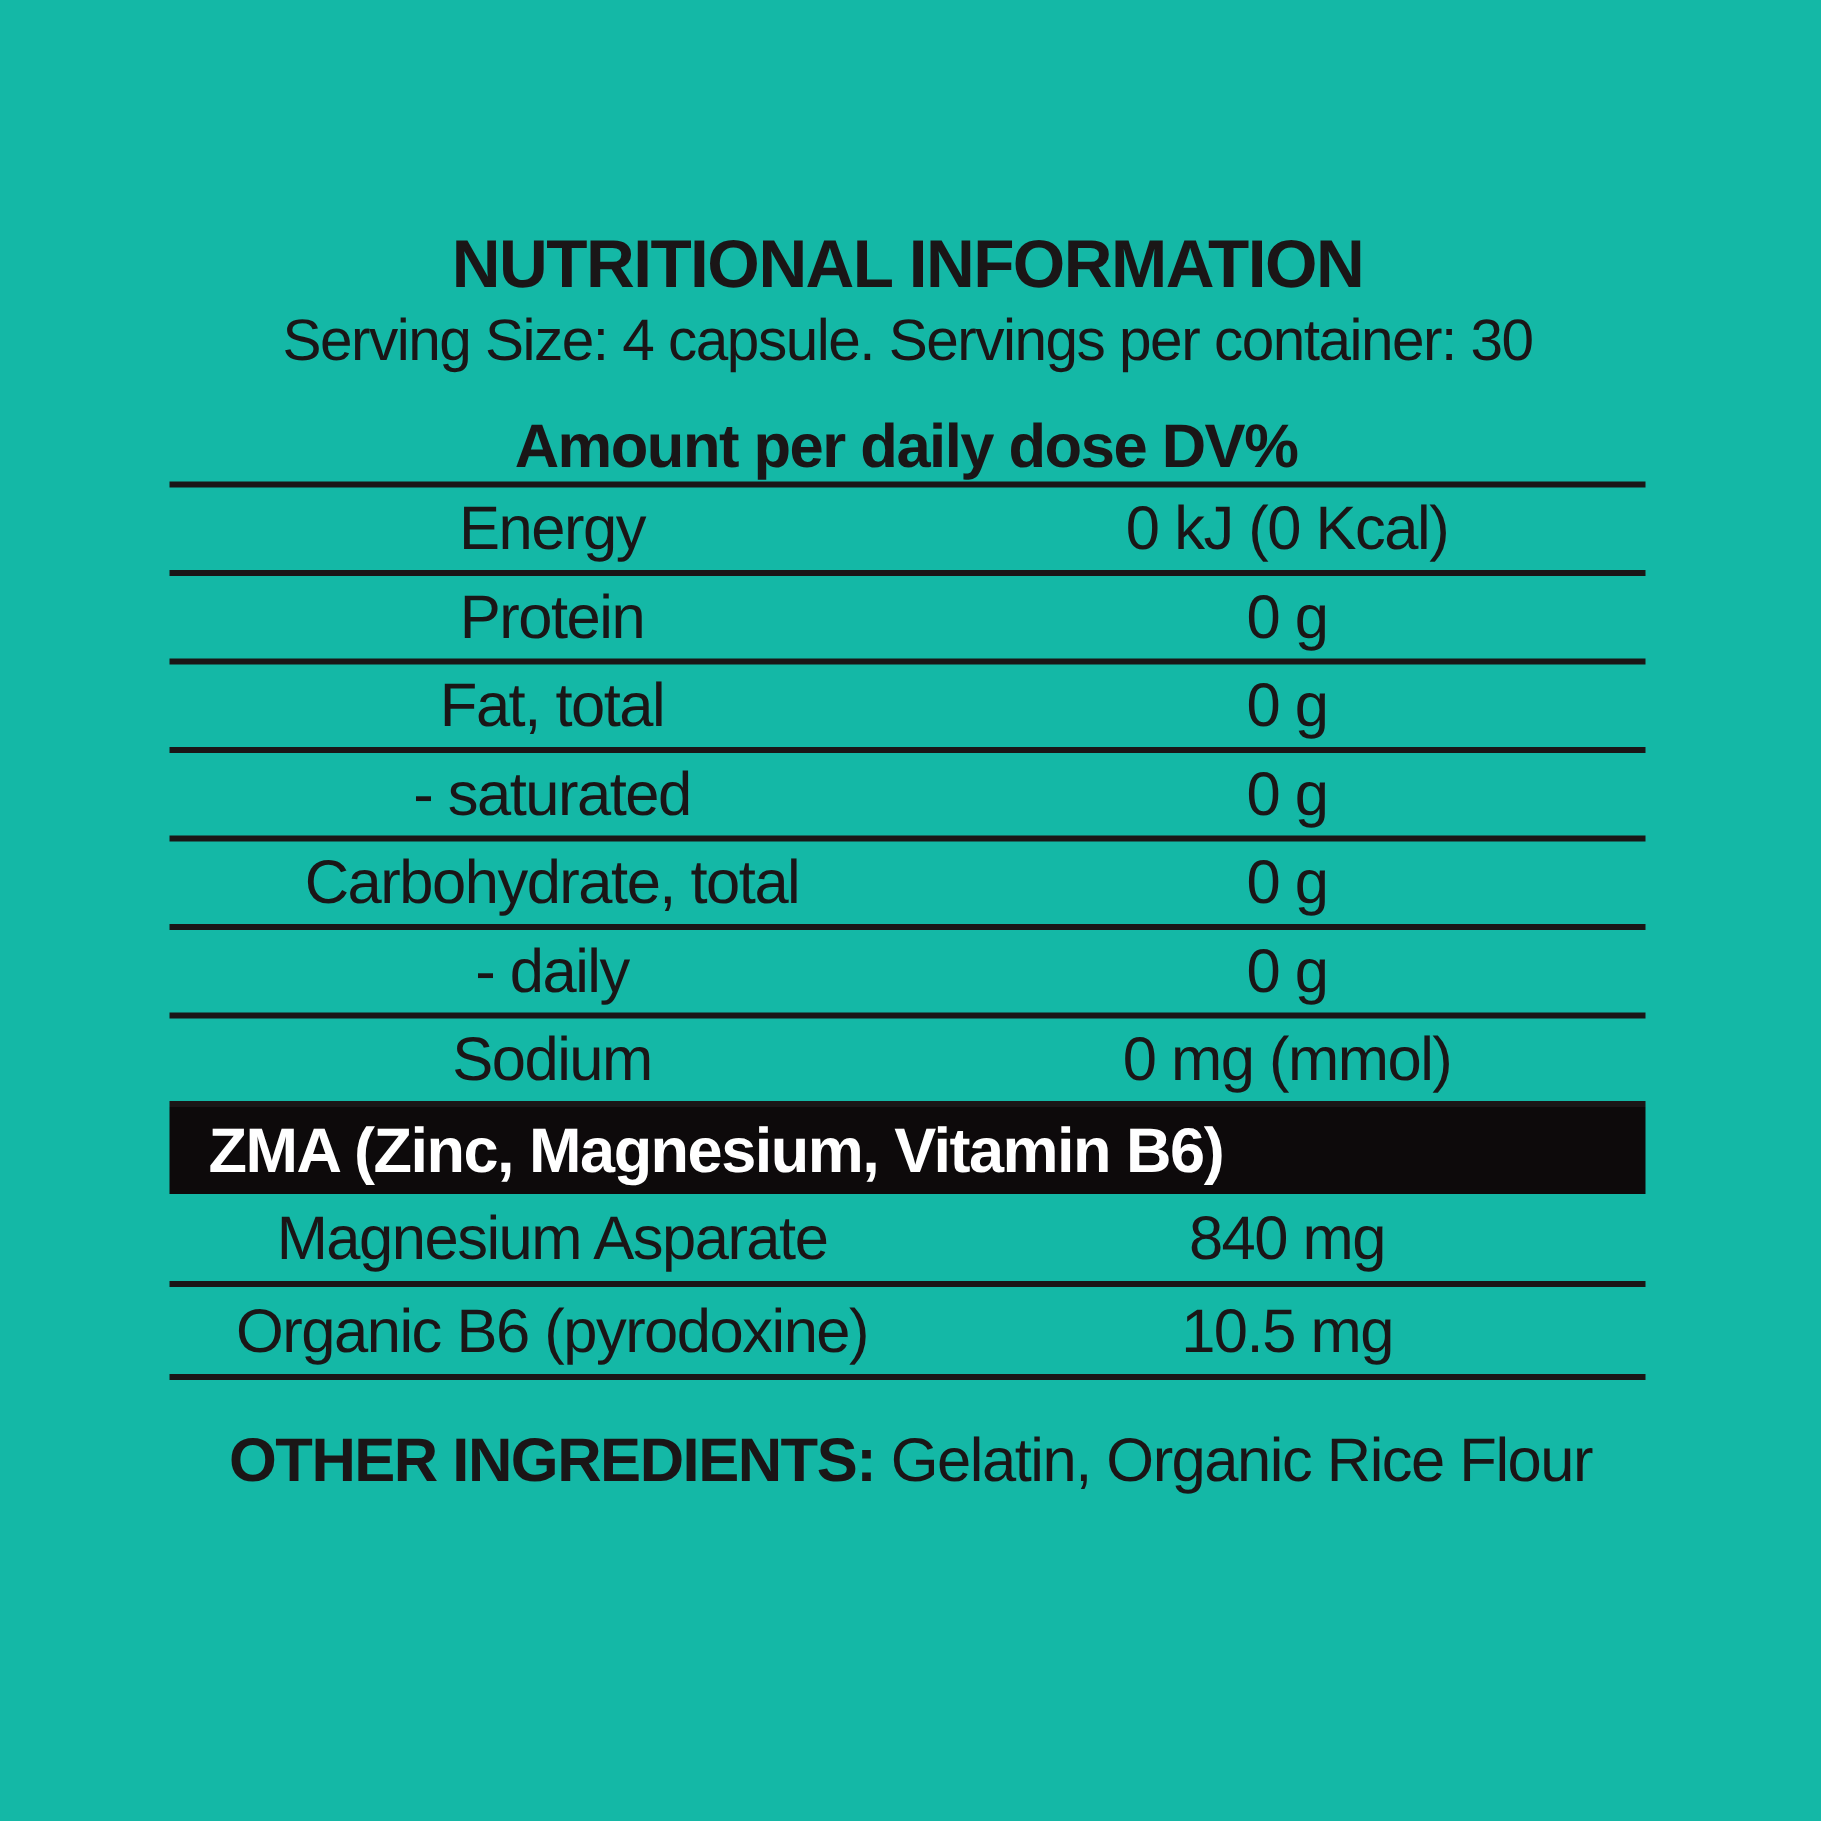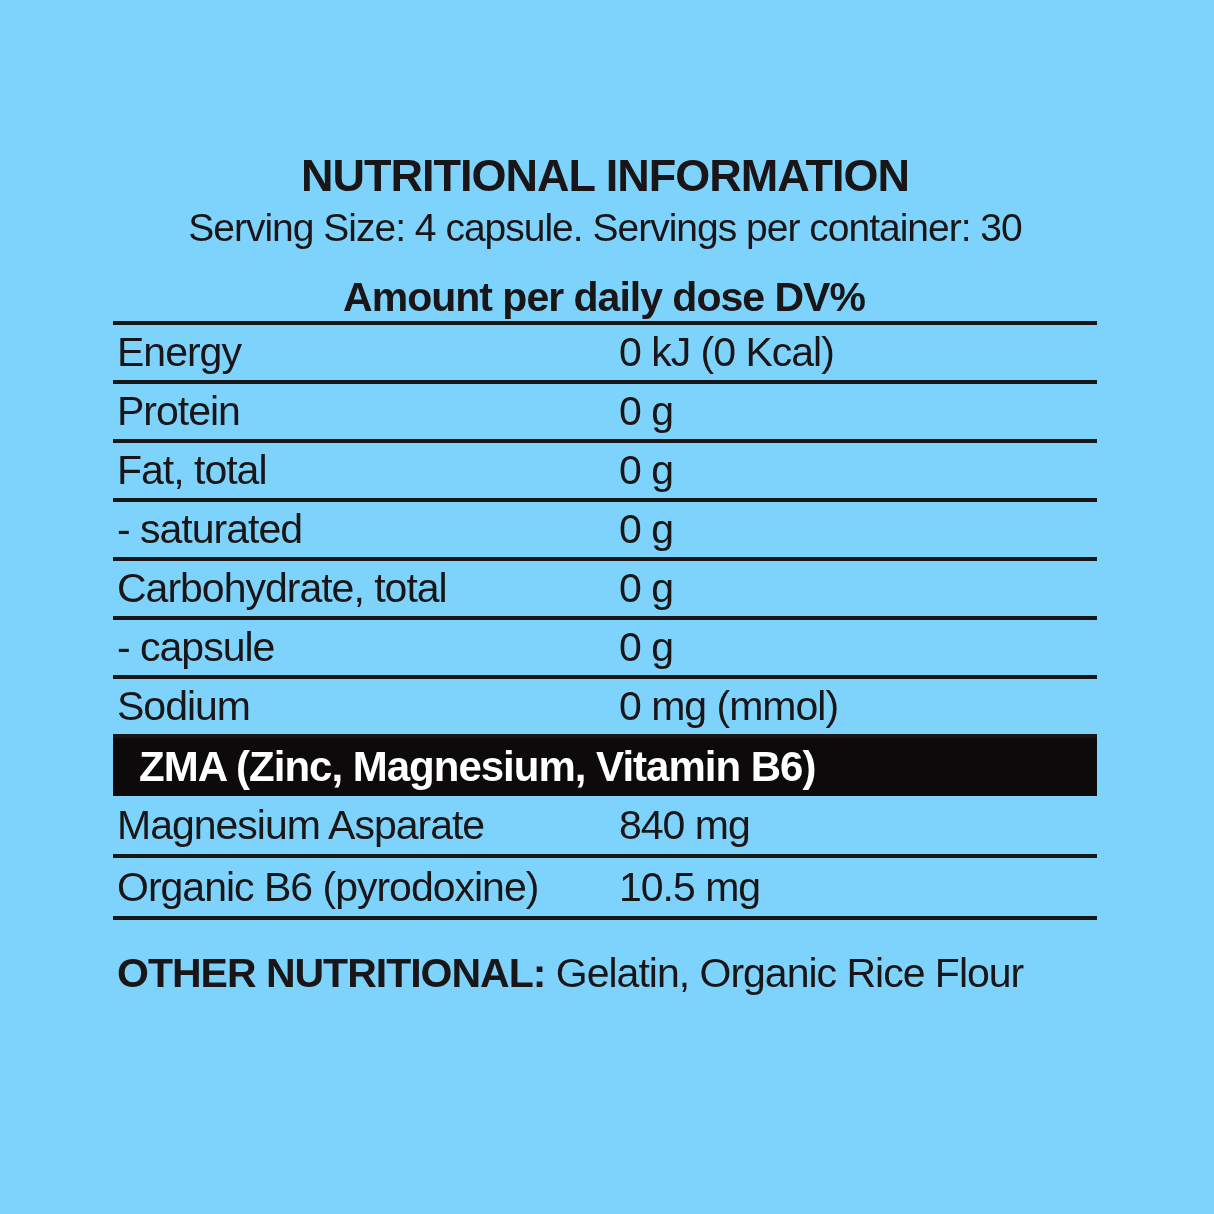--- a/index.html
+++ b/index.html
@@ -4,34 +4,35 @@
 <style>
   html, body {
     margin: 0;
     padding: 0;
     background: #ffffff;
   }
   .page {
     position: relative;
     width: 1214px;
     height: 1214px;
-    background: #7dd3fc;
+    background: #14b8a6;
     overflow: hidden;
     font-family: "Liberation Sans", sans-serif;
     color: #1a1617;
   }
   .panel {
     position: absolute;
     left: 113px;
     top: 0;
     width: 984px;
   }
   
   .condense {
     letter-spacing: -1px;
+    text-align: center;
   }
   .title {
     margin-top: 150px;
     text-align: center;
     font-size: 45px;
     font-weight: 700;
     line-height: 52px;
   }
   .serving {
     margin-top: 3px;
@@ -127,21 +128,21 @@
         <div class="row-label">- saturated</div>
         <div class="row-value">0 g</div>
       </div>
 
       <div class="row condense">
         <div class="row-label">Carbohydrate, total</div>
         <div class="row-value">0 g</div>
       </div>
 
       <div class="row condense">
-        <div class="row-label">- capsule</div>
+        <div class="row-label">- daily</div>
         <div class="row-value">0 g</div>
       </div>
 
       <div class="row condense">
         <div class="row-label">Sodium</div>
         <div class="row-value">0 mg (mmol)</div>
       </div>
 
       <div class="section-band condense">
         <span>ZMA (Zinc, Magnesium, Vitamin B6)</span>
@@ -154,18 +155,18 @@
       </div>
 
       <div class="row tall condense">
         <div class="row-label">Organic B6 (pyrodoxine)</div>
         <div class="row-value">10.5 mg</div>
       </div>
 
     </div>
 
     <div class="footer condense">
-      <span class="bold">OTHER NUTRITIONAL:</span>
+      <span class="bold">OTHER INGREDIENTS:</span>
       <span>Gelatin, Organic Rice Flour</span>
     </div>
 
   </div>
 </div>
 
 </body></html>

